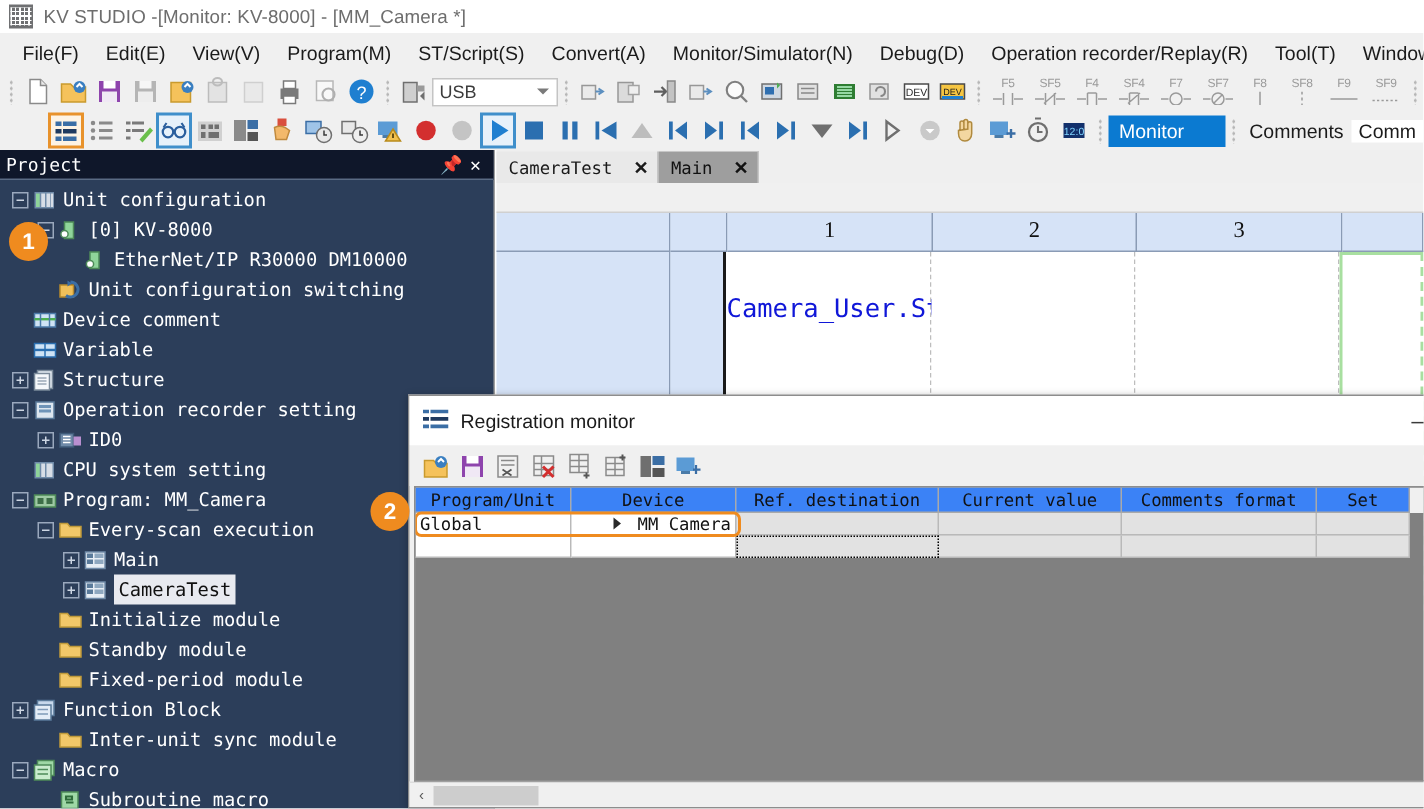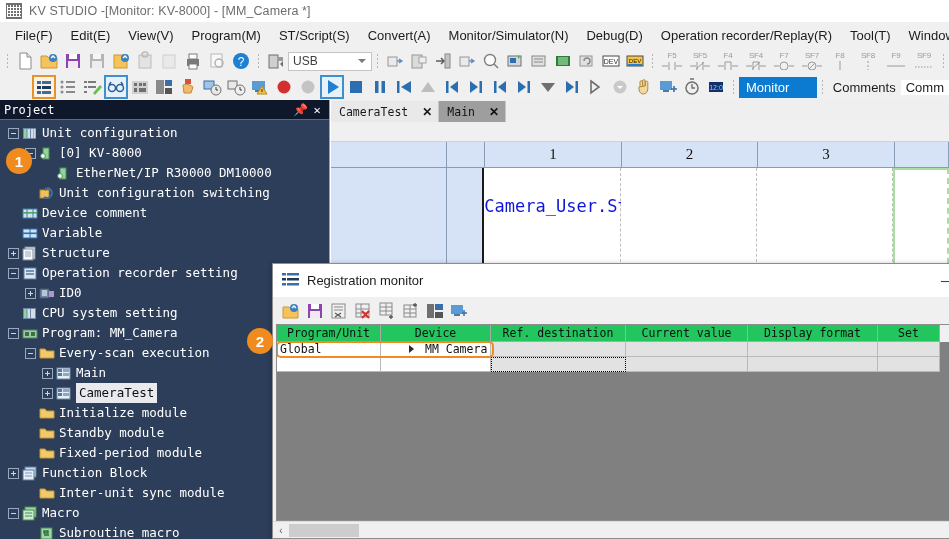--- a/index.html
+++ b/index.html
@@ -188,21 +188,21 @@
     width: 42px; height: 32px; display: flex; align-items: center; justify-content: center;
     color: #3a3a3a; font-size: 14px;
   }
 
   .dlg-toolbar { height: 27px; background: #f0f0f0; display: flex; align-items: center; padding-left: 6px; }
 
   .dlg-grid { flex: 1; background: #808080; margin: 0 3px 0 3px; border: 1px solid #8d8d8d; overflow: hidden; position: relative; }
   .dgrid-head { display: flex; height: 17px; background: #f0f0f0; }
   .dgrid-head .dh {
     border-right: 1px solid #a9a9a9; border-bottom: 1px solid #a9a9a9;
-    background: #22c55e; display: flex; align-items: center; justify-content: center;
+    background: #3b82f6; display: flex; align-items: center; justify-content: center;
     font-family: "DejaVu Sans Mono", monospace; font-size: 11.5px; color: #111;
   }
   .dgrid-row { display: flex; height: 15px; }
   .dgrid-row .dc {
     border-right: 1px solid #b9b9b9; border-bottom: 1px solid #b9b9b9;
     display: flex; align-items: center; padding-left: 3px;
     font-family: "DejaVu Sans Mono", monospace; font-size: 11.5px; color: #111;
     background: #e2e2e2;
   }
   .dgrid-row .dc.white { background: #ffffff; }
@@ -1038,21 +1038,21 @@
           </svg>
         </span>
     </div>
 
     <div class="dlg-grid">
       <div class="dgrid-head">
         <div class="dh" style="width:104px">Program/Unit</div>
         <div class="dh" style="width:110px">Device</div>
         <div class="dh" style="width:135px">Ref. destination</div>
         <div class="dh" style="width:122px">Current value</div>
-        <div class="dh" style="width:130px">Display format</div>
+        <div class="dh" style="width:130px">Comments format</div>
         <div class="dh" style="width:62px">Set</div>
       </div>
 
       <div class="dgrid-row">
         <div class="dc white" style="width:104px">Global</div>
         <div class="dc white arrowcell" style="width:110px; padding-left:44px;">
           <span class="arw"></span>
           <span>MM Camera</span>
         </div>
         <div class="dc" style="width:135px"></div>

